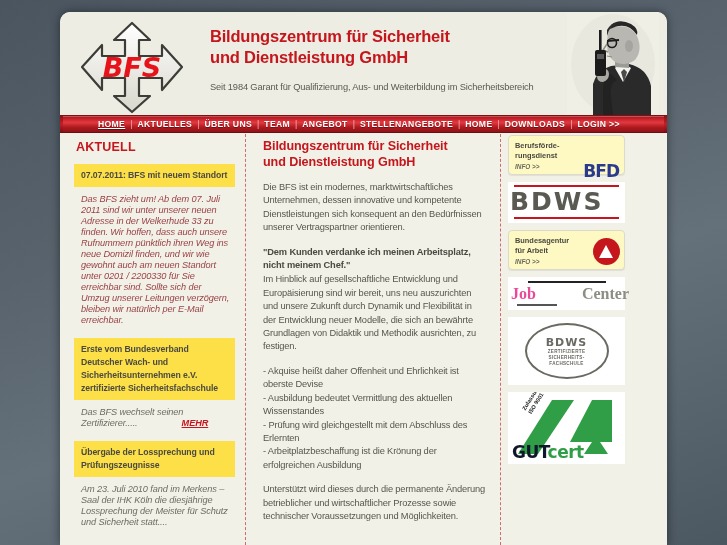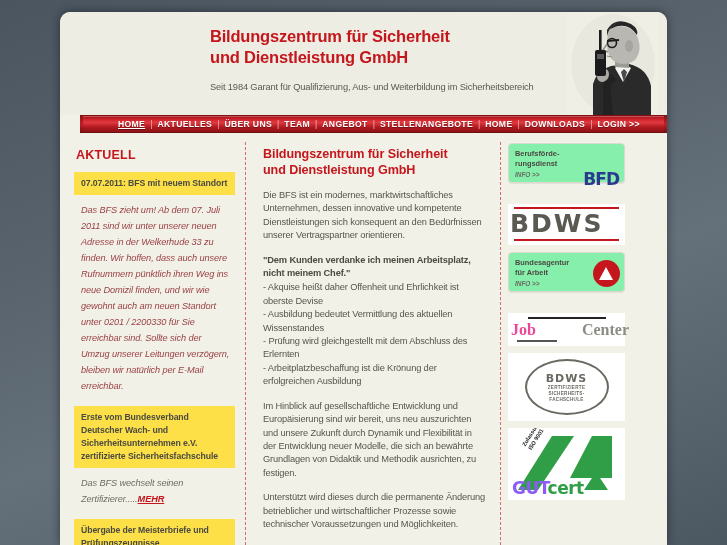--- a/index.html
+++ b/index.html
@@ -75,21 +75,20 @@
     background: linear-gradient(to bottom,
         #a6171b 0%, #c8202a 18%, #e03a3f 40%,
         #b01a20 70%, #8d1216 100%);
     border-top: 1px solid #7d1014;
     border-bottom: 1px solid #6f0d11;
     box-shadow: inset 0 1px 0 rgba(255,255,255,.25);
     display: flex;
     align-items: center;
     padding-left: 38px;
     overflow: hidden;
-    margin-left: 20px;
   }
   #nav::before, #nav::after {
     content: "";
     position: absolute;
     top: 0; bottom: 0;
     width: 7px;
     background: linear-gradient(to bottom, #8e1216, #c02029, #7d1014);
   }
   #nav::before { left: -4px; }
   #nav::after { right: -4px; }
@@ -110,21 +109,21 @@
     font-size: 8.6px;
     margin: 0 5px;
     opacity: .85;
   }
 
   
   #content {
     display: flex;
     height: 412px;
     background: #f2f1e8;
-    padding-top: 9px;
+    padding-top: 1px;
   }
 
   
   #left-col {
     width: 186px;
     padding: 4px 10px 0 14px;
     border-right: 1px dashed #d06a6e;
     position: relative;
   }
 
@@ -143,32 +142,33 @@
     font-weight: bold;
     line-height: 13px;
     letter-spacing: -.1px;
     padding: 5px 6px 5px 7px;
   }
 
   .news-body {
     color: #9a4246;
     font-size: 9.2px;
     font-style: italic;
-    line-height: 16px;
+    line-height: 11px;
     padding: 7px 4px 12px 7px;
     letter-spacing: -.1px;
   }
   .news-body.grey { color: #6d6d64; }
 
   .more-link {
     color: #c4161c;
     font-weight: bold;
     font-style: italic;
     text-decoration: underline;
     cursor: pointer;
+    margin-left: 44px;
   }
 
   
   #main-col {
     width: 255px;
     padding: 4px 14px 0 17px;
     border-right: 1px dashed #d06a6e;
   }
   #main-col h1 {
     color: #c4161c;
@@ -186,24 +186,24 @@
     margin-bottom: 11px;
   }
   .para.bold { font-weight: bold; color: #4a4a42; margin-bottom: 1px; }
 
   
   #right-col {
     width: 130px;
     padding: 1px 6px 0 7px;
   }
   .badge {
-    background: #86efac;
+    background: #fef9c3;
     border: 1px solid #dcdacb;
     border-radius: 4px;
-    margin-bottom: 21px;
+    margin-bottom: 7px;
     padding: 5px 6px;
     position: relative;
     height: 40px;
     box-shadow: 0 1px 1px rgba(0,0,0,.07);
     cursor: pointer;
   }
   .badge-txt {
     color: #4a4a42;
     font-size: 7.4px;
     font-weight: bold;
@@ -288,41 +288,54 @@
   .seal-bot { font-size: 4.6px; font-weight: bold; line-height: 6px; letter-spacing: .3px; text-align: center; }
 
   
   .gut-wrap { position: relative; height: 72px; background: #fff; margin-bottom: 6px; overflow:hidden; cursor:pointer;}
   .gut-word {
     position: absolute; left: 4px; bottom: 2px;
     font-size: 17px; font-weight: bold;
     font-family: "DejaVu Sans", sans-serif;
     letter-spacing: -.5px;
   }
-  .gut-g { color: #8b5cf6; }
+  .gut-g { color: #0f172a; }
   .gut-c { color: #2f9e46; }
   .gut-rot {
     position: absolute; left: 13px; top: 16px;
     transform: rotate(-58deg);
     transform-origin: left top;
     color: #1b1b1b;
     font-size: 5.6px;
     font-weight: bold;
     line-height: 7px;
     white-space: nowrap;
     z-index: 3;
   }
 </style>
 </head>
 <body>
 
 <div id="page">
 
   <div id="header">
 
+    <div id="logo">
+      <svg width="112" height="95" viewBox="0 0 112 95">
+        <defs>
+          <linearGradient id="arrowGrad" x1="0" y1="0" x2="0" y2="1">
+            <stop offset="0%" stop-color="#ffffff"></stop>
+            <stop offset="100%" stop-color="#d8d7cc"></stop>
+          </linearGradient>
+        </defs>
+        <path d="M56 3 L74 20 L63 20 L63 36 L86 36 L86 25 L106 47 L86 70 L86 58 L63 58 L63 76 L74 76 L56 92
+                 L38 76 L49 76 L49 58 L26 58 L26 70 L6 47 L26 25 L26 36 L49 36 L49 20 L38 20 Z" fill="url(#arrowGrad)" stroke="#3d3d38" stroke-width="2.2" stroke-linejoin="round"></path>
+        <text x="56" y="57" text-anchor="middle" font-family="DejaVu Sans, sans-serif" font-size="27" font-weight="bold" font-style="italic" fill="#e8131a">BFS</text>
+      </svg>
+    </div>
 
     <div id="title-block">
       <div class="site-title">Bildungszentrum für Sicherheit</div>
       <div class="site-title">und Dienstleistung GmbH</div>
       <div class="site-sub">Seit 1984 Garant für Qualifizierung, Aus- und Weiterbildung im Sicherheitsbereich</div>
     </div>
 
     <div id="guard-photo">
       <svg width="92" height="103" viewBox="0 0 92 103">
         <rect width="92" height="103" fill="#f0efe6"></rect>
@@ -381,35 +394,35 @@
 
   <div id="content">
 
     <div id="left-col">
       <h2>AKTUELL</h2>
       <div id="news-list">
           <div class="news-head">07.07.2011: BFS mit neuem Standort</div>
           <div class="news-body">Das BFS zieht um! Ab dem 07. Juli 2011 sind wir unter unserer neuen Adresse in der Welkerhude 33 zu finden. Wir hoffen, dass auch unsere Rufnummern pünktlich ihren Weg ins neue Domizil finden, und wir wie gewohnt auch am neuen Standort unter 0201 / 2200330 für Sie erreichbar sind. Sollte sich der Umzug unserer Leitungen verzögern, bleiben wir natürlich per E-Mail erreichbar.</div>
           <div class="news-head">Erste vom Bundesverband Deutscher Wach- und Sicherheitsunternehmen e.V. zertifizierte Sicherheitsfachschule</div>
           <div class="news-body grey">Das BFS wechselt seinen Zertifizierer.....<span class="more-link">MEHR</span></div>
-          <div class="news-head">Übergabe der Meisterbriefe und Prüfungszeugnisse</div>
+          <div class="news-head">Übergabe der Lossprechung und Prüfungszeugnisse</div>
           <div class="news-body grey">Am 23. Juli 2010 fand im Merkens – Saal der IHK Köln die diesjährige Lossprechung der Meister für Schutz und Sicherheit statt.... </div>
         </div>
     </div>
 
     <div id="main-col">
       <h1>
         <span>Bildungszentrum für Sicherheit</span><br>
         <span>und Dienstleistung GmbH</span>
       </h1>
       <div id="main-paras">
           <div class="para">Die BFS ist ein modernes, marktwirtschaftliches Unternehmen, dessen innovative und kompetente Dienstleistungen sich konsequent an den Bedürfnissen unserer Vertragspartner orientieren.</div>
           <div class="para bold">"Dem Kunden verdanke ich meinen Arbeitsplatz, nicht meinem Chef."</div>
+          <div class="para">Im Hinblick auf gesellschaftliche Entwicklung und Europäisierung sind wir bereit, uns neu auszurichten und unsere Zukunft durch Dynamik und Flexibilität in der Entwicklung neuer Modelle, die sich an bewährte Grundlagen von Didaktik und Methodik ausrichten, zu festigen.</div>
           <div class="para">- Akquise heißt daher Offenheit und Ehrlichkeit ist oberste Devise<br>- Ausbildung bedeutet Vermittlung des aktuellen Wissenstandes<br>- Prüfung wird gleichgestellt mit dem Abschluss des Erlernten<br>- Arbeitplatzbeschaffung ist die Krönung der erfolgreichen Ausbildung</div>
-          <div class="para">Im Hinblick auf gesellschaftliche Entwicklung und Europäisierung sind wir bereit, uns neu auszurichten und unsere Zukunft durch Dynamik und Flexibilität in der Entwicklung neuer Modelle, die sich an bewährte Grundlagen von Didaktik und Methodik ausrichten, zu festigen.</div>
           <div class="para">Unterstützt wird dieses durch die permanente Änderung betrieblicher und wirtschaftlicher Prozesse sowie technischer Voraussetzungen und Möglichkeiten.</div>
         </div>
     </div>
 
     <div id="right-col">
 
       <div class="badge">
         <div class="badge-txt">
           <span>Berufsförde-</span><br>
           <span>rungsdienst</span>

